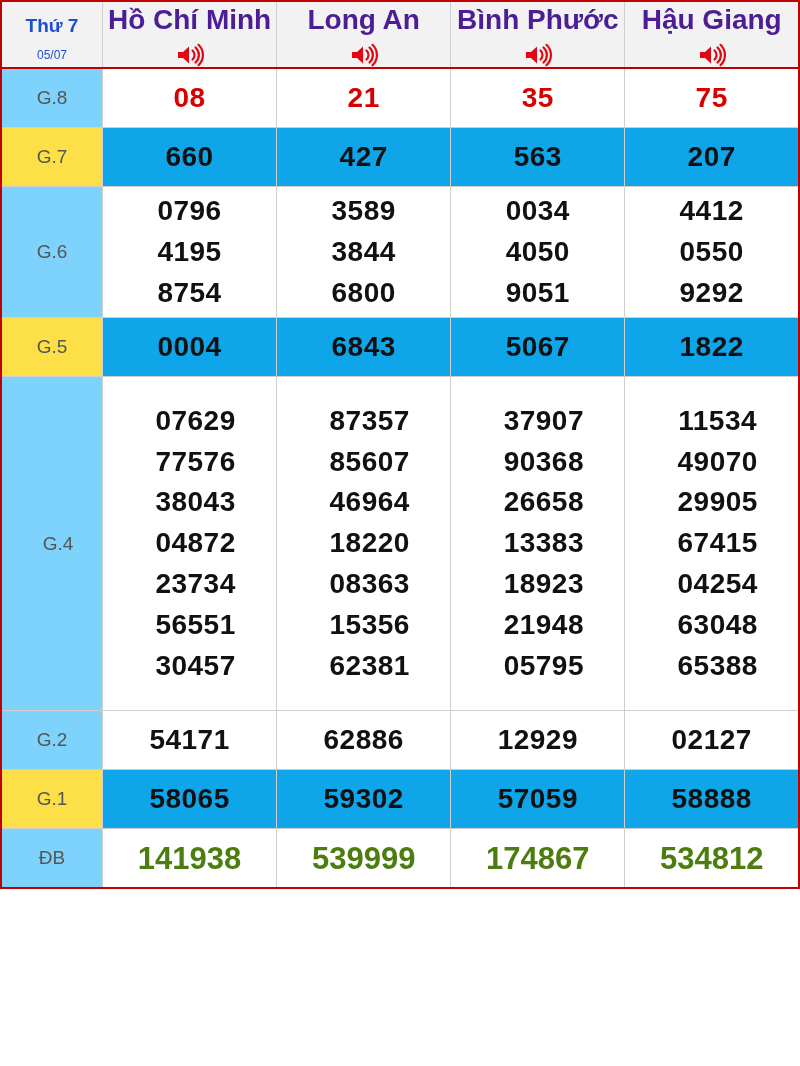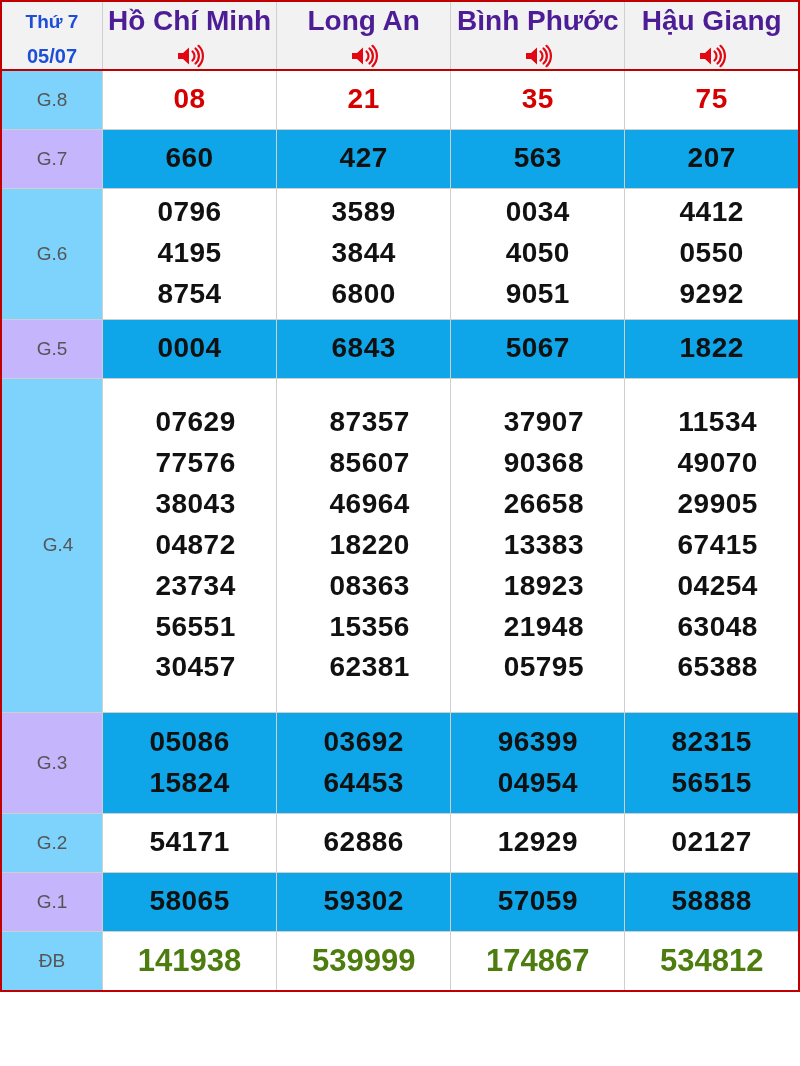--- a/index.html
+++ b/index.html
@@ -41,21 +41,21 @@
     color: #4c1d95;
     line-height: 1.25;
   }
   thead th.date-cell {
     color: #1d4ed8;
     font-size: 19px;
     width: 100px;
     padding-top: 8px;
   }
   thead th.date-cell .d1 { display:block; font-weight:bold; }
-  thead th.date-cell .d2 { display:block; font-weight:bold; font-size:20px; margin-top:10px;}
+  thead th.date-cell .d2 { display:block; font-weight:normal; font-size:12px; margin-top:10px;}
   .prov-name { display:block; white-space: nowrap; }
   .speaker {
     display: block;
     margin-top: 6px;
     line-height: 1;
     color: #e30613;
     font-size: 22px;
   }
   .speaker svg { display:inline-block; vertical-align:middle; }
 
@@ -79,21 +79,21 @@
   td.nums span { display: block; }
   tr.g8 td.nums { color: #d60000; font-size: 28px; margin-top: 8px; }
   tr.db td.nums { color: #4d7c0f; font-size: 31px; letter-spacing: 0px;}
   tr.db td.label { font-size: 19px; }
   tr.g7 td.nums, tr.g5 td.nums { font-size: 28px; }
   tr.g8 td, tr.g7 td, tr.g5 td, tr.g2 td, tr.g1 td, tr.db td { height: 58px; }
   tr.g6 td { height: 130px; margin-left: 19px; }
   tr.g4 td { height: 333px; padding-left: 12px; }
   tr.g3 td { height: 100px; }
   tr.alt td.nums { background: #0ea5e9; }
-  tr.alt td.label { background: #c4b5fd; }
+  tr.alt td.label { background: #fde047; }
 </style>
 </head>
 <body>
 
 <div class="lottery-wrap">
   <table class="lottery">
     <thead>
       <tr>
         <th class="date-cell">
           <span class="d1">Thứ 7</span>
@@ -246,39 +246,20 @@
           <td class="nums">
             <span>11534</span>
             <span>49070</span>
             <span>29905</span>
             <span>67415</span>
             <span>04254</span>
             <span>63048</span>
             <span>65388</span>
           </td>
         </tr>
-        <tr class="g3 alt">
-          <td class="label">G.3</td>
-          <td class="nums">
-            <span>05086</span>
-            <span>15824</span>
-          </td>
-          <td class="nums">
-            <span>03692</span>
-            <span>64453</span>
-          </td>
-          <td class="nums">
-            <span>96399</span>
-            <span>04954</span>
-          </td>
-          <td class="nums">
-            <span>82315</span>
-            <span>56515</span>
-          </td>
-        </tr>
         <tr class="g2">
           <td class="label">G.2</td>
           <td class="nums">
             <span>54171</span>
           </td>
           <td class="nums">
             <span>62886</span>
           </td>
           <td class="nums">
             <span>12929</span>

